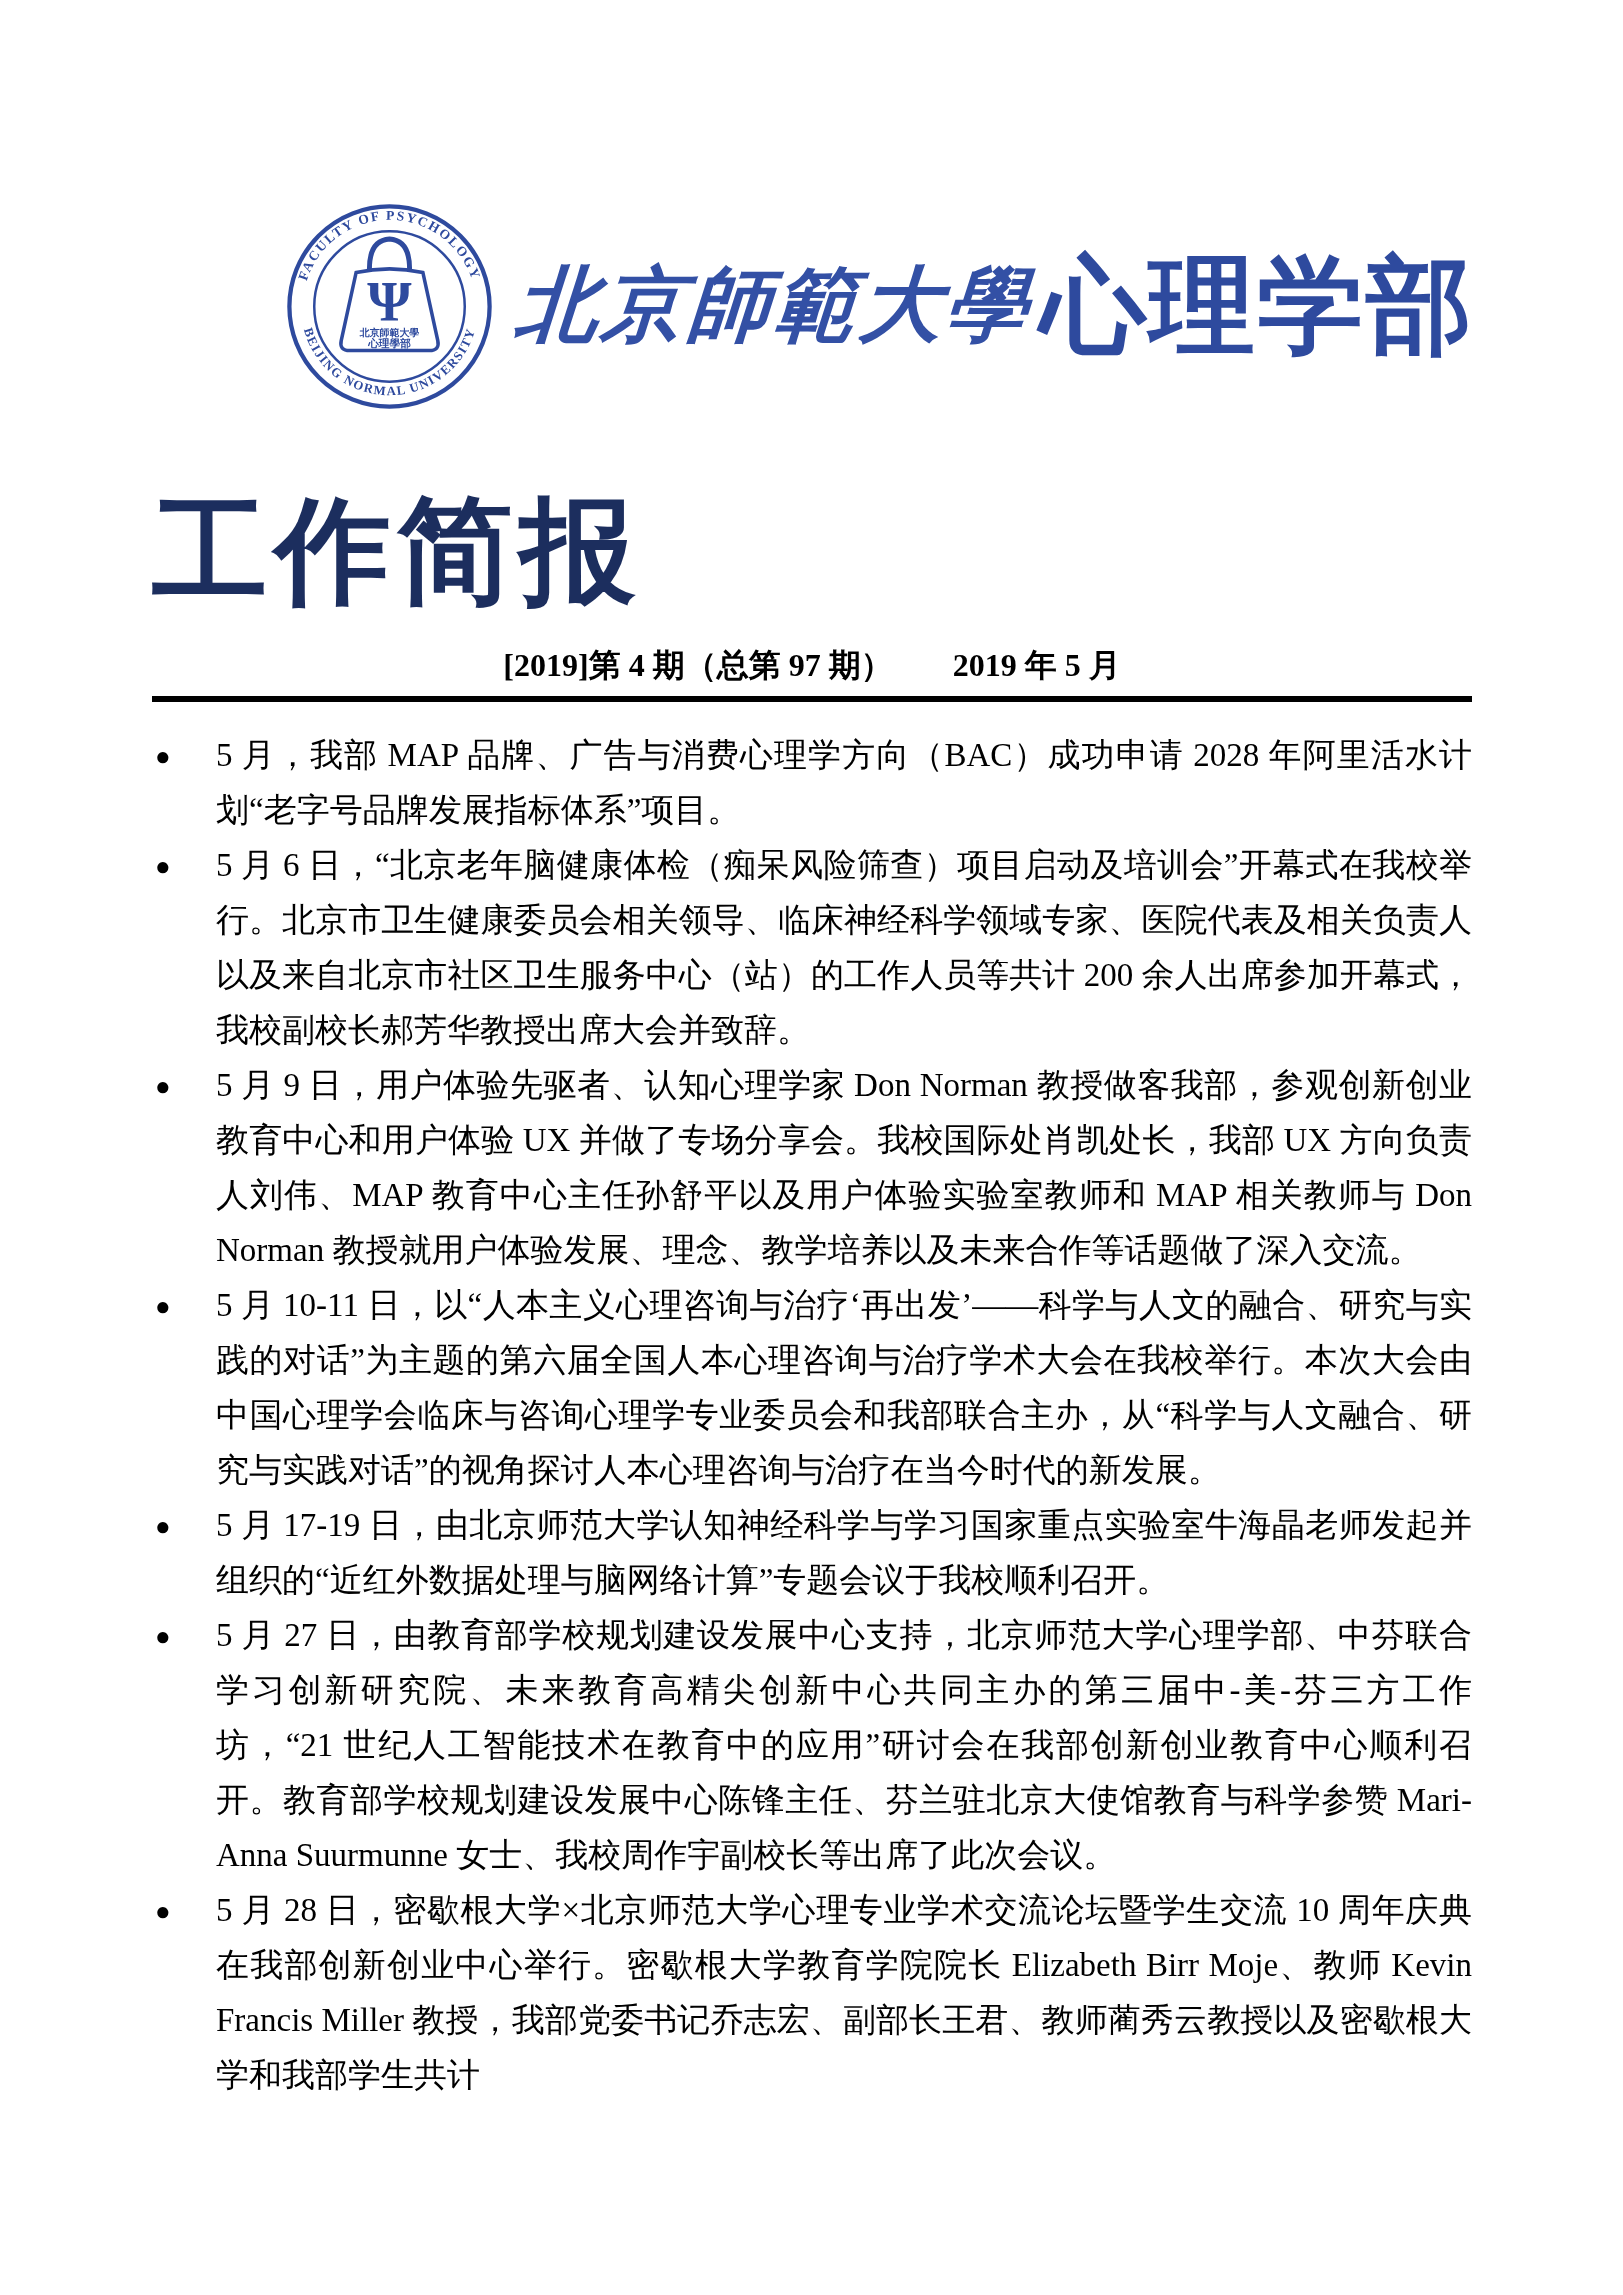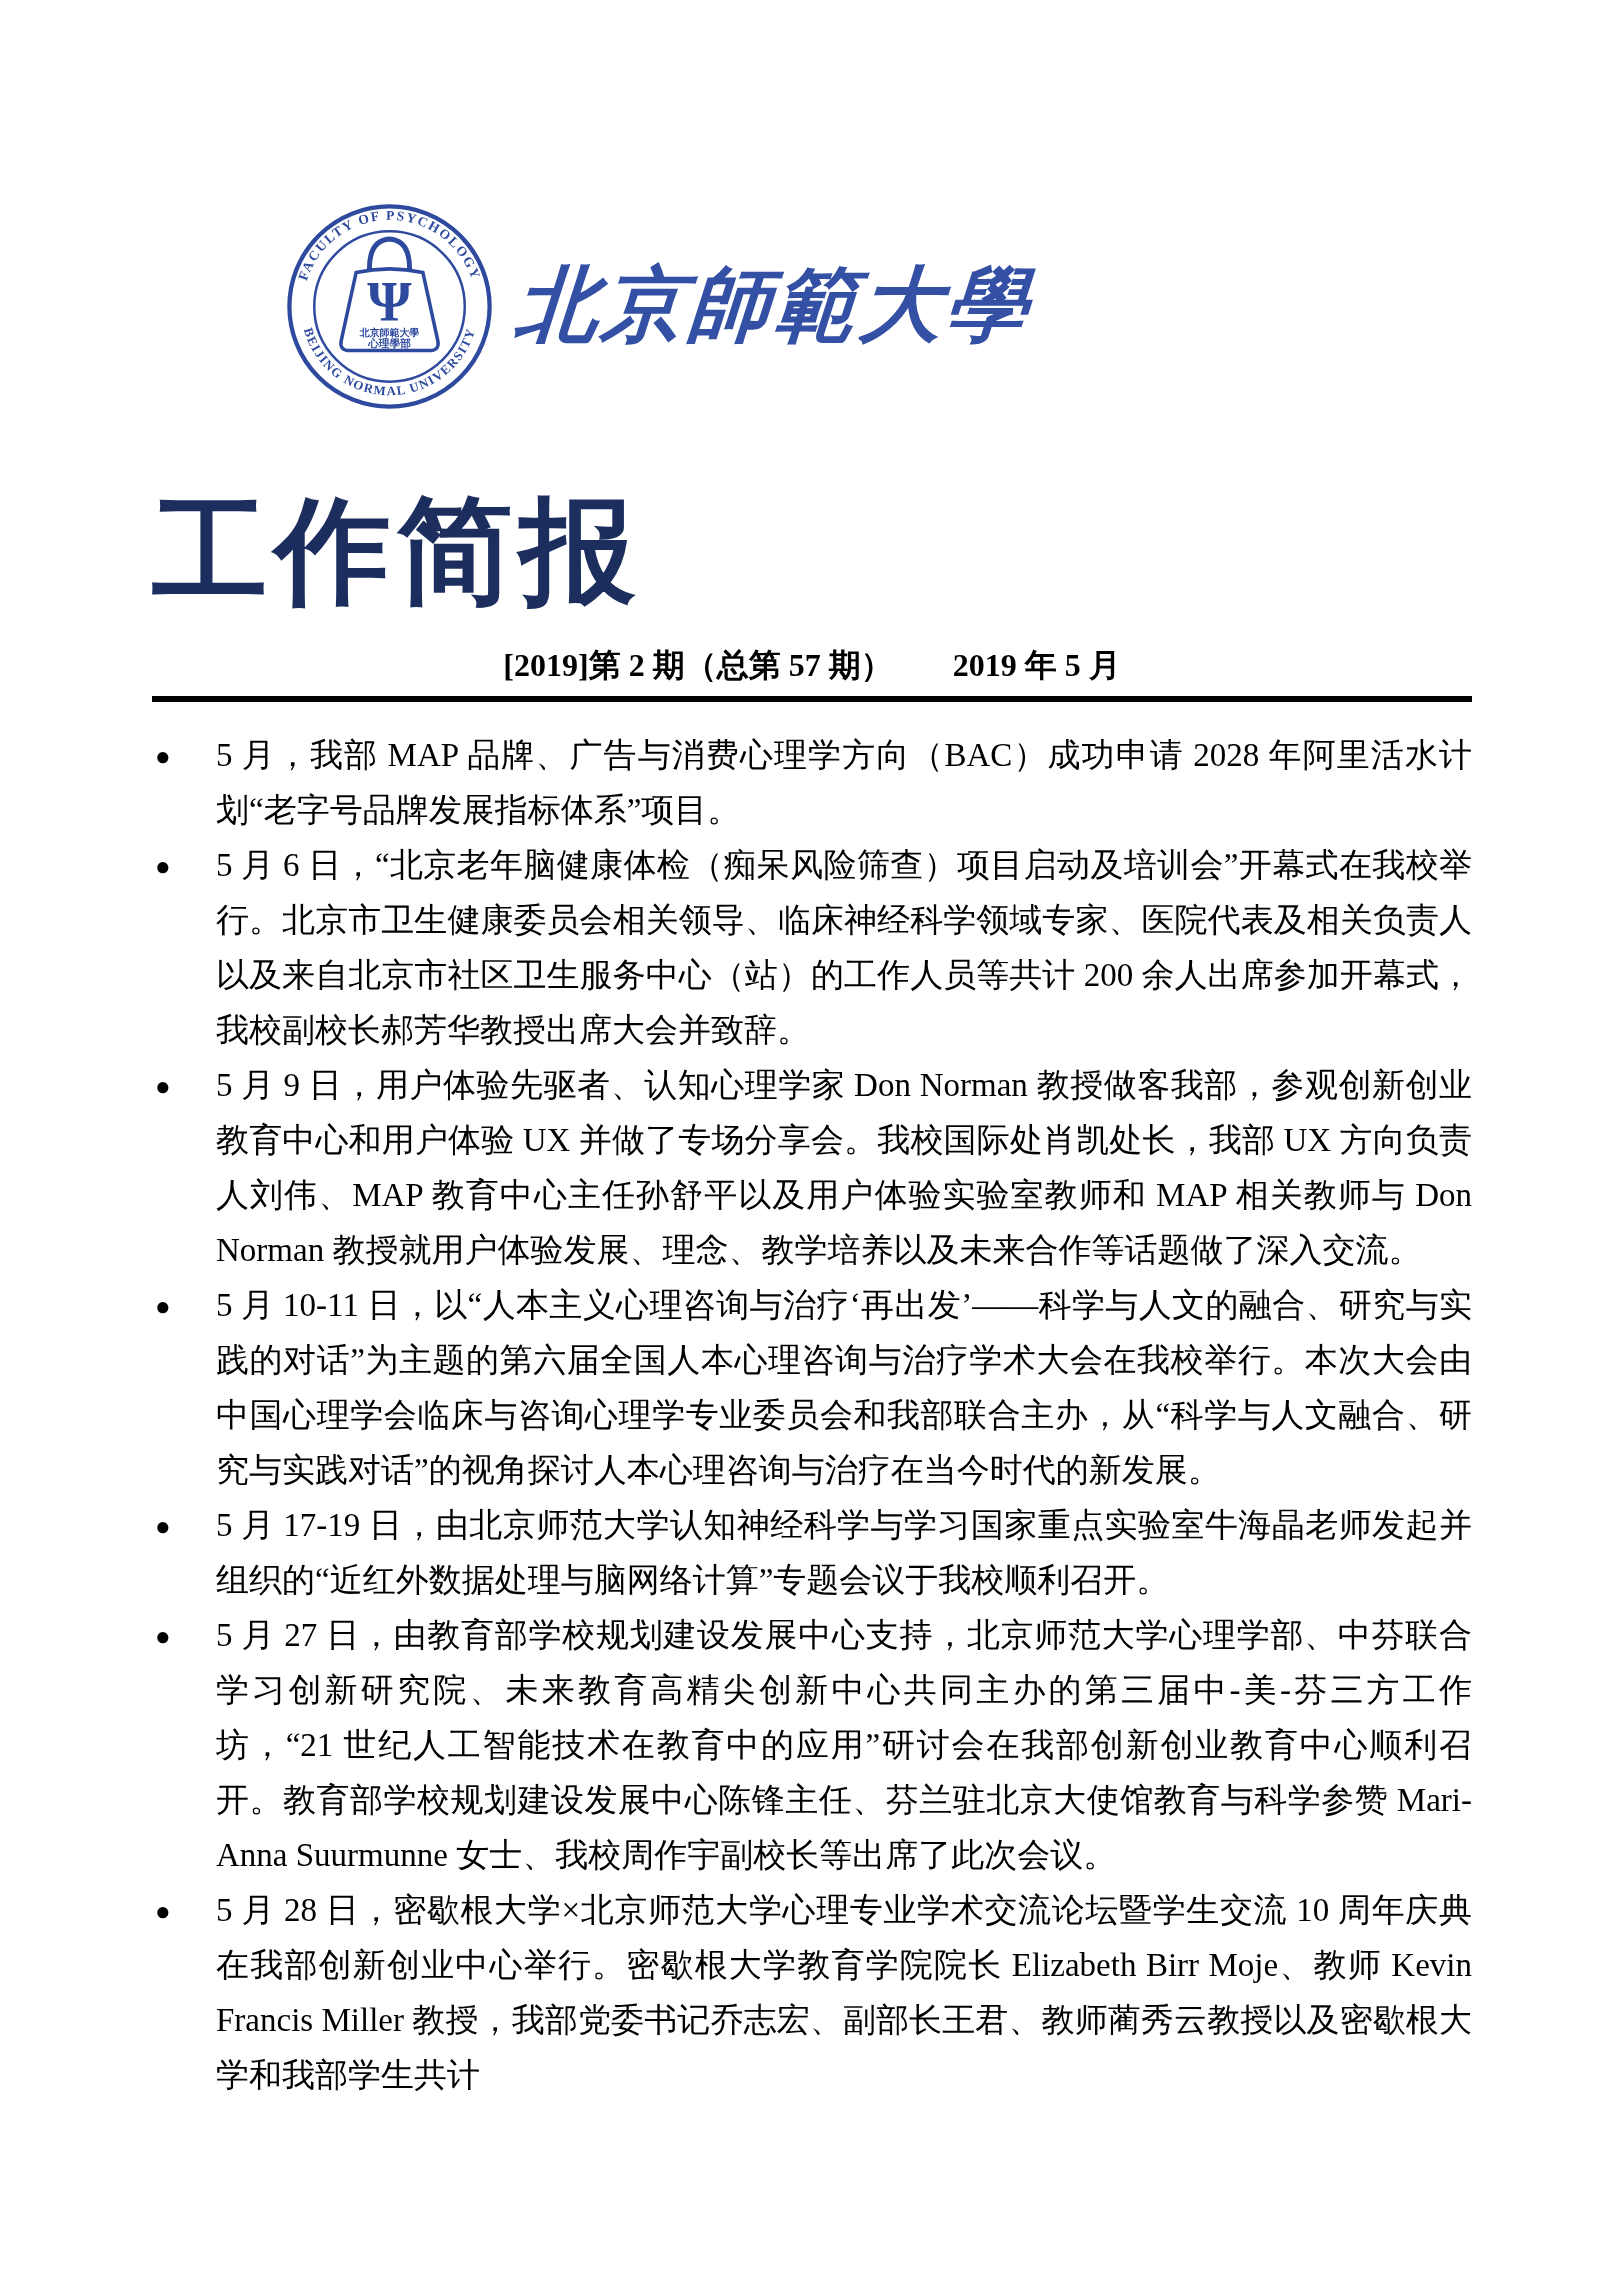--- a/index.html
+++ b/index.html
@@ -145,27 +145,28 @@
 
         <path d="M 122,105 Q 119,57 150,55 Q 181,57 178,105" fill="none" stroke="#2e4a9e" stroke-width="7"></path>
         <path d="M 103,102 Q 150,92 197,102 L 218,198 Q 221,212 206,212 L 94,212 Q 79,212 82,198 Z" fill="#ffffff" stroke="#2e4a9e" stroke-width="5"></path>
         <text x="150" y="170" text-anchor="middle" font-size="80" font-weight="bold" fill="#2e4a9e" font-family="Liberation Serif, serif">Ψ</text>
         <text x="150" y="191" text-anchor="middle" font-size="14" fill="#2e4a9e" font-weight="bold">北京師範大學</text>
         <text x="150" y="207" text-anchor="middle" font-size="15" fill="#2e4a9e" font-weight="bold">心理學部</text>
       </svg>
     </div>
     <div class="logo-text">
       <span class="calligraphy">北京師範大學</span>
+      <span class="dept">心理学部</span>
     </div>
   </header>
 
   <h1 class="doc-title">工作简报</h1>
 
   <div class="issue-line">
-    <span>[2019]第 2 期（总第 57 期）</span><span class="issue-gap"></span><span>2019 年 5 月</span>
+    <span>[2019]第 4 期（总第 97 期）</span><span class="issue-gap"></span><span>2019 年 5 月</span>
   </div>
 
   <hr class="rule">
 
 
   <ul class="news-list">
     <li>5 月，我部 MAP 品牌、广告与消费心理学方向（BAC）成功申请 2028 年阿里活水计划“老字号品牌发展指标体系”项目。</li>
     <li>5 月 6 日，“北京老年脑健康体检（痴呆风险筛查）项目启动及培训会”开幕式在我校举行。北京市卫生健康委员会相关领导、临床神经科学领域专家、医院代表及相关负责人以及来自北京市社区卫生服务中心（站）的工作人员等共计 200 余人出席参加开幕式，我校副校长郝芳华教授出席大会并致辞。</li>
     <li>5 月 9 日，用户体验先驱者、认知心理学家 Don Norman 教授做客我部，参观创新创业教育中心和用户体验 UX 并做了专场分享会。我校国际处肖凯处长，我部 UX 方向负责人刘伟、MAP 教育中心主任孙舒平以及用户体验实验室教师和 MAP 相关教师与 Don Norman 教授就用户体验发展、理念、教学培养以及未来合作等话题做了深入交流。</li>
     <li>5 月 10-11 日，以“人本主义心理咨询与治疗‘再出发’——科学与人文的融合、研究与实践的对话”为主题的第六届全国人本心理咨询与治疗学术大会在我校举行。本次大会由中国心理学会临床与咨询心理学专业委员会和我部联合主办，从“科学与人文融合、研究与实践对话”的视角探讨人本心理咨询与治疗在当今时代的新发展。</li>

